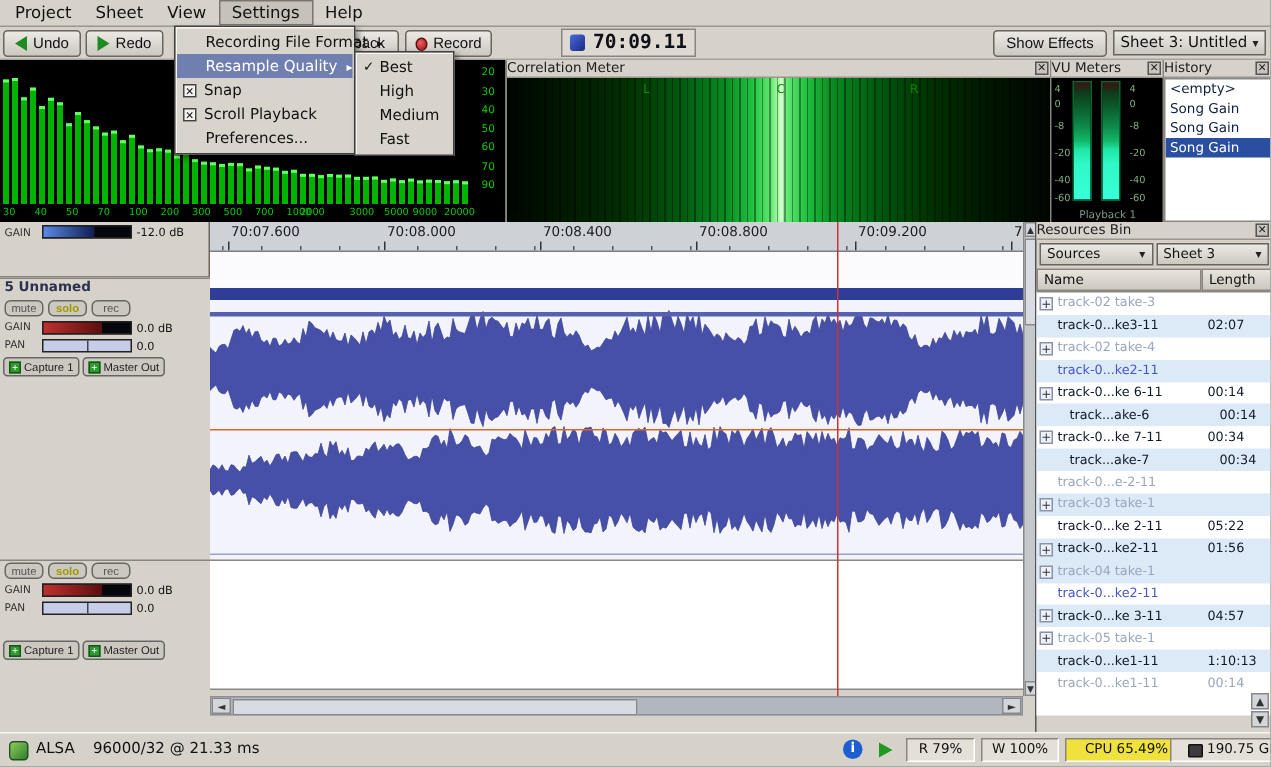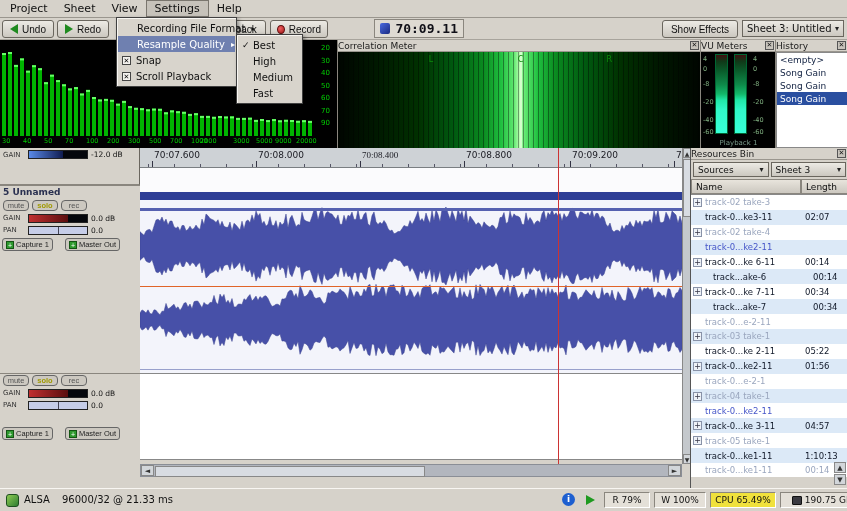--- a/index.html
+++ b/index.html
@@ -56,21 +56,21 @@
 .fill-blue{width:58%;background:linear-gradient(90deg,#5a8ae8,#101c50)}
 .fill-red{width:68%;background:linear-gradient(90deg,#c03030,#5a0e0e)}
 .hslider.pan{background:#c6cde8}
 .pan-notch{position:absolute;left:50%;top:0;bottom:0;width:1px;background:#445}
 .track-block{position:absolute;left:0;width:156px;background:#d6d2ca;border-top:1px solid #8a867e;border-right:1px solid #6a665e}
 .tname{height:13px;font-size:9px;font-weight:bold;color:#2a3050;padding:1px 3px}
 .msr{display:flex;gap:3px;padding:1px 3px}
 .mini{height:11px;min-width:26px;font-size:7.5px;background:#ccc8c0;border:1px solid #666;border-radius:4px;color:#555;line-height:9px;cursor:default}
 .mini.solo{color:#a09a00;font-weight:bold}
 .trow{display:flex;align-items:center;gap:3px;padding:1px 3px;height:12px}
-.io{display:flex;gap:12px;padding:2px 2px}
+.io{display:flex;gap:2px;padding:2px 2px}
 .io.gap{margin-top:14px}
 .iobtn{height:13px;font-size:7.5px;display:flex;align-items:center;gap:2px;background:#ccc8c0;border:1px solid #666;border-radius:3px;padding:0 3px;color:#222;cursor:default}
 .plus-icon{width:8px;height:8px;background:#2f9a2f;color:#fff;font-size:7px;line-height:8px;text-align:center;border:1px solid #145514;flex:none}
 
 
 #wave-wrap{position:absolute;left:140px;top:148px;width:542px;height:330px}
 #timeline{position:absolute;left:0;top:0;width:542px;height:20px;background:#ced2d6;border-bottom:1px solid #7a7e82;overflow:hidden}
 .tl-label{position:absolute;top:2px;font-size:9px;color:#1a1a22;white-space:nowrap}
 .tl-tick{position:absolute;bottom:0;width:1px;height:3px;background:#556}
 .tl-tick.major{height:6px;background:#334}
@@ -431,21 +431,21 @@
         </button>
     </div>
   </div>
 
   <div id="wave-wrap">
     <div id="timeline">
         <span class="tl-label" style="left: 14px;">70:07.600</span>
         <div class="tl-tick major" style="left: 12px;"></div>
         <span class="tl-label" style="left: 118px;">70:08.000</span>
         <div class="tl-tick major" style="left: 116px;"></div>
-        <span class="tl-label" style="left: 222px; font-family: Liberation Serif, serif;">70:08.400</span>
+        <span class="tl-label" style="left: 222px;">70:08.400</span>
         <div class="tl-tick major" style="left: 220px;"></div>
         <span class="tl-label" style="left: 326px;">70:08.800</span>
         <div class="tl-tick major" style="left: 324px;"></div>
         <span class="tl-label" style="left: 432px;">70:09.200</span>
         <div class="tl-tick major" style="left: 430px;"></div>
         <span class="tl-label" style="left: 536px;">70:09.600</span>
         <div class="tl-tick major" style="left: 534px;"></div>
         <div class="tl-tick" style="left: 8px;"></div>
         <div class="tl-tick" style="left: 34px;"></div>
         <div class="tl-tick" style="left: 60px;"></div>
@@ -568,25 +568,20 @@
         <div class="res-row st-normal">
           <span class="tree-ico empty"></span>
           <span class="rname">track-0...ke 2-11</span>
           <span class="rlen">05:22</span>
         </div>
         <div class="res-row alt st-normal">
           <span class="tree-ico">+</span>
           <span class="rname">track-0...ke2-11</span>
           <span class="rlen">01:56</span>
         </div>
-        <div class="res-row st-disabled">
-          <span class="tree-ico empty"></span>
-          <span class="rname">track-0...e-2-1</span>
-          <span class="rlen"></span>
-        </div>
         <div class="res-row alt st-disabled">
           <span class="tree-ico">+</span>
           <span class="rname">track-04 take-1</span>
           <span class="rlen"></span>
         </div>
         <div class="res-row st-blue">
           <span class="tree-ico empty"></span>
           <span class="rname">track-0...ke2-11</span>
           <span class="rlen"></span>
         </div>
@@ -622,21 +617,21 @@
     <span id="sb-driver">ALSA</span>
     <span id="sb-config">96000/32 @ 21.33 ms</span>
     <span class="info-icon">i</span>
     <span class="green-arrow"></span>
     <div class="sb-box" style="left:604px;width:46px">
         <span>R 79%</span>
       </div>
     <div class="sb-box" style="left:654px;width:52px">
         <span>W 100%</span>
       </div>
-    <div class="sb-box" id="sb-cpu" style="left:710px;width:66px">
+    <div class="sb-box" id="sb-cpu" style="left:710px;width:82px">
         <span>CPU 65.49%</span>
       </div>
     <div class="sb-box" style="left:780px;width:84px">
         <span class="disk-icon"></span>
         <span>190.75 GB</span>
       </div>
   </div>
 
   <div class="popup" id="settings-menu">
       <div class="mi">
@@ -650,20 +645,24 @@
         <span class="sub-arrow">▸</span>
       </div>
       <div class="mi">
         <span class="chk">✕</span>
         <span class="mlabel">Snap</span>
       </div>
       <div class="mi">
         <span class="chk">✕</span>
         <span class="mlabel">Scroll Playback</span>
       </div>
+      <div class="mi">
+        <span class="chk-sp"></span>
+        <span class="mlabel">Preferences...</span>
+      </div>
     </div>
   <div class="popup" id="resample-menu">
       <div class="mi">
         <span class="ck">✓</span>
         <span class="mlabel">Best</span>
       </div>
       <div class="mi">
         <span class="ck"></span>
         <span class="mlabel">High</span>
       </div>

